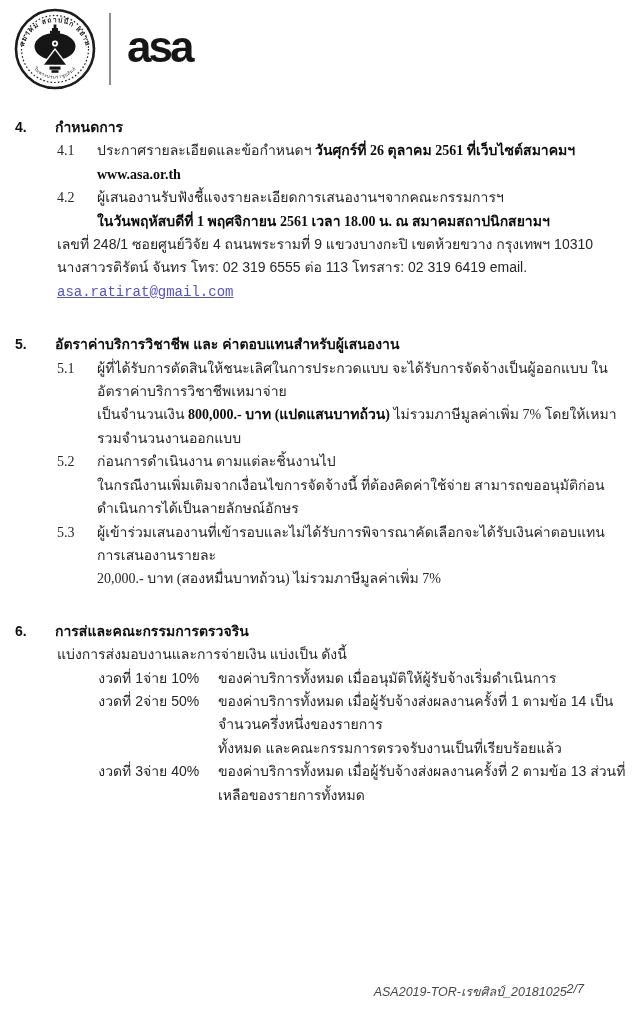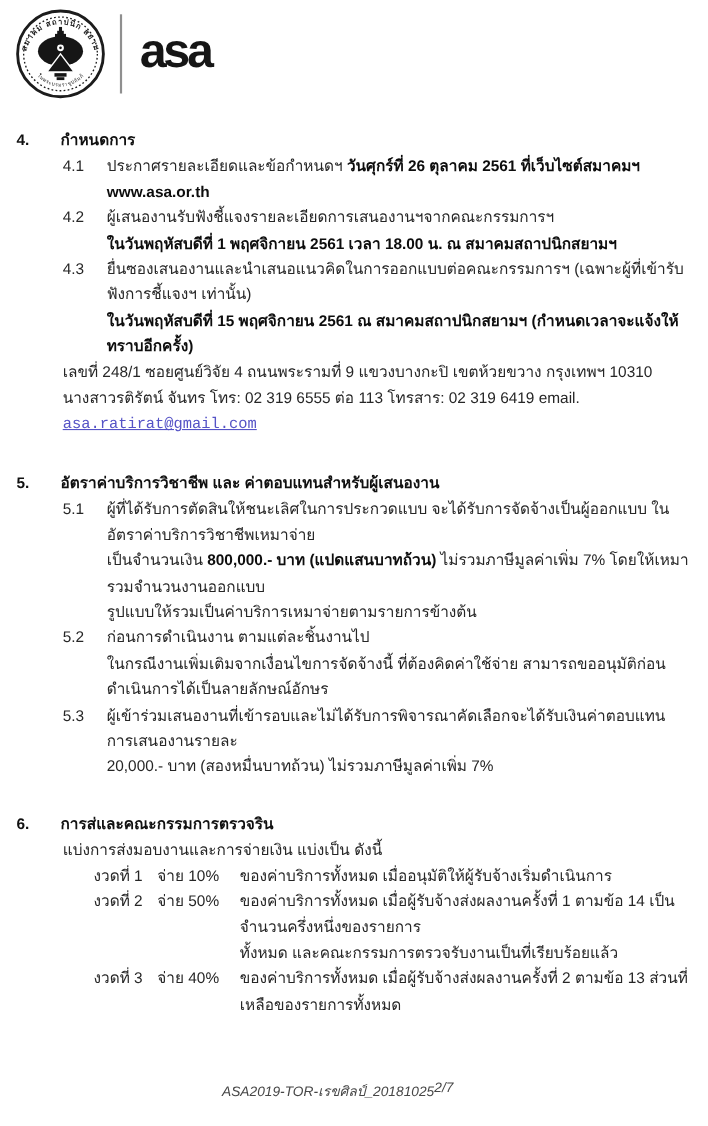--- a/index.html
+++ b/index.html
@@ -14,36 +14,36 @@
   .seal svg { display:block; }
   .hdr-divider { width:2px; height:72px; background:#8f8f8f; margin:0 16px 0 13px; }
   .asa-wordmark {
     font-size:44px; font-weight:900; letter-spacing:-3px; color:#161616;
     line-height:1; margin-top:-4px;
   }
   
   .content { position:absolute; top:116px; left:0; width:644px; padding:0 18px 0 15px; font-size:14px; line-height:23.4px; }
   .sec-head { display:flex; font-weight:bold; color:#101010; }
   .sec-num { width:40px; flex:none; }
-  .items { padding-left:42px; }
+  .items { padding-left:42px;font-family:Liberation Serif, serif; }
   .item { display:flex; }
   .item-no { width:28px; flex:none; }
   .item-body { flex:1;margin-left:12px; }
   .item-body b, .line b, .bold-line { font-weight:bold; color:#0d0d0d; }
   .contact { padding-left:42px; }
   .email-link { color:#5553c6; text-decoration:underline; cursor:pointer;font-family:Liberation Mono, monospace; }
   .sec-gap { margin-top:29px; }
   .inst-row { display:flex; padding-left:70px; }
-  .inst-period { width:58px; flex:none; }
+  .inst-period { width:58px; flex:none;text-align:right; }
   .inst-pay { width:75px; flex:none; }
   .inst-desc { flex:1; }
   
   .footer {
     position:absolute; top:982px; left:30px; right:60px;
-    display:flex; justify-content:center;
+    display:flex; justify-content:flex-end;
     font-size:12.5px; font-style:italic; color:#474747;
   }
 </style>
 </head>
 <body>
 
 <div class="page">
 
   <div class="header">
     <div class="seal">
@@ -92,46 +92,38 @@
             <div class="line"><span>ประกาศรายละเอียดและข้อกำหนดฯ </span><b>วันศุกร์ที่ 26 ตุลาคม 2561 ที่เว็บไซต์สมาคมฯ www.asa.or.th</b></div>
           </div>
         </div>
         <div class="item">
           <span class="item-no">4.2</span>
           <div class="item-body">
             <div class="line">ผู้เสนองานรับฟังชี้แจงรายละเอียดการเสนองานฯจากคณะกรรมการฯ</div>
             <div class="line bold-line">ในวันพฤหัสบดีที่  1 พฤศจิกายน  2561 เวลา 18.00 น.  ณ   สมาคมสถาปนิกสยามฯ</div>
           </div>
         </div>
-        <div class="item">
-          <span class="item-no">4.3</span>
-          <div class="item-body">
-            <div class="line">ยื่นซองเสนองานและนำเสนอแนวคิดในการออกแบบต่อคณะกรรมการฯ  (เฉพาะผู้ที่เข้ารับฟังการชี้แจงฯ เท่านั้น)</div>
-            <div class="line bold-line">ในวันพฤหัสบดีที่  15  พฤศจิกายน 2561  ณ  สมาคมสถาปนิกสยามฯ  (กำหนดเวลาจะแจ้งให้ทราบอีกครั้ง)</div>
-          </div>
-        </div>
       </div>
       <div class="contact">
         <div class="line">เลขที่  248/1 ซอยศูนย์วิจัย 4  ถนนพระรามที่ 9 แขวงบางกะปิ เขตห้วยขวาง กรุงเทพฯ 10310</div>
         <div class="line"><span>นางสาวรติรัตน์ จันทร  โทร: 02 319 6555 ต่อ 113  โทรสาร: 02 319 6419  email. </span><a class="email-link">asa.ratirat@gmail.com</a></div>
       </div>
     </div>
 
     <div class="sec sec-gap">
       <div class="sec-head">
         <span class="sec-num">5.</span>
         <span class="sec-title">อัตราค่าบริการวิชาชีพ และ ค่าตอบแทนสำหรับผู้เสนองาน</span>
       </div>
       <div class="items">
         <div class="item">
           <span class="item-no">5.1</span>
           <div class="item-body">
             <div class="line">ผู้ที่ได้รับการตัดสินให้ชนะเลิศในการประกวดแบบ จะได้รับการจัดจ้างเป็นผู้ออกแบบ ในอัตราค่าบริการวิชาชีพเหมาจ่าย</div>
             <div class="line"><span>เป็นจำนวนเงิน </span><b>800,000.- บาท (แปดแสนบาทถ้วน)</b><span> ไม่รวมภาษีมูลค่าเพิ่ม 7%  โดยให้เหมารวมจำนวนงานออกแบบ</span></div>
-            <div class="line">รูปแบบให้รวมเป็นค่าบริการเหมาจ่ายตามรายการข้างต้น</div>
           </div>
         </div>
         <div class="item">
           <span class="item-no">5.2</span>
           <div class="item-body">
             <div class="line">ก่อนการดำเนินงาน ตามแต่ละชิ้นงานไป</div>
             <div class="line">ในกรณีงานเพิ่มเติมจากเงื่อนไขการจัดจ้างนี้ ที่ต้องคิดค่าใช้จ่าย สามารถขออนุมัติก่อนดำเนินการได้เป็นลายลักษณ์อักษร</div>
           </div>
         </div>
         <div class="item">

